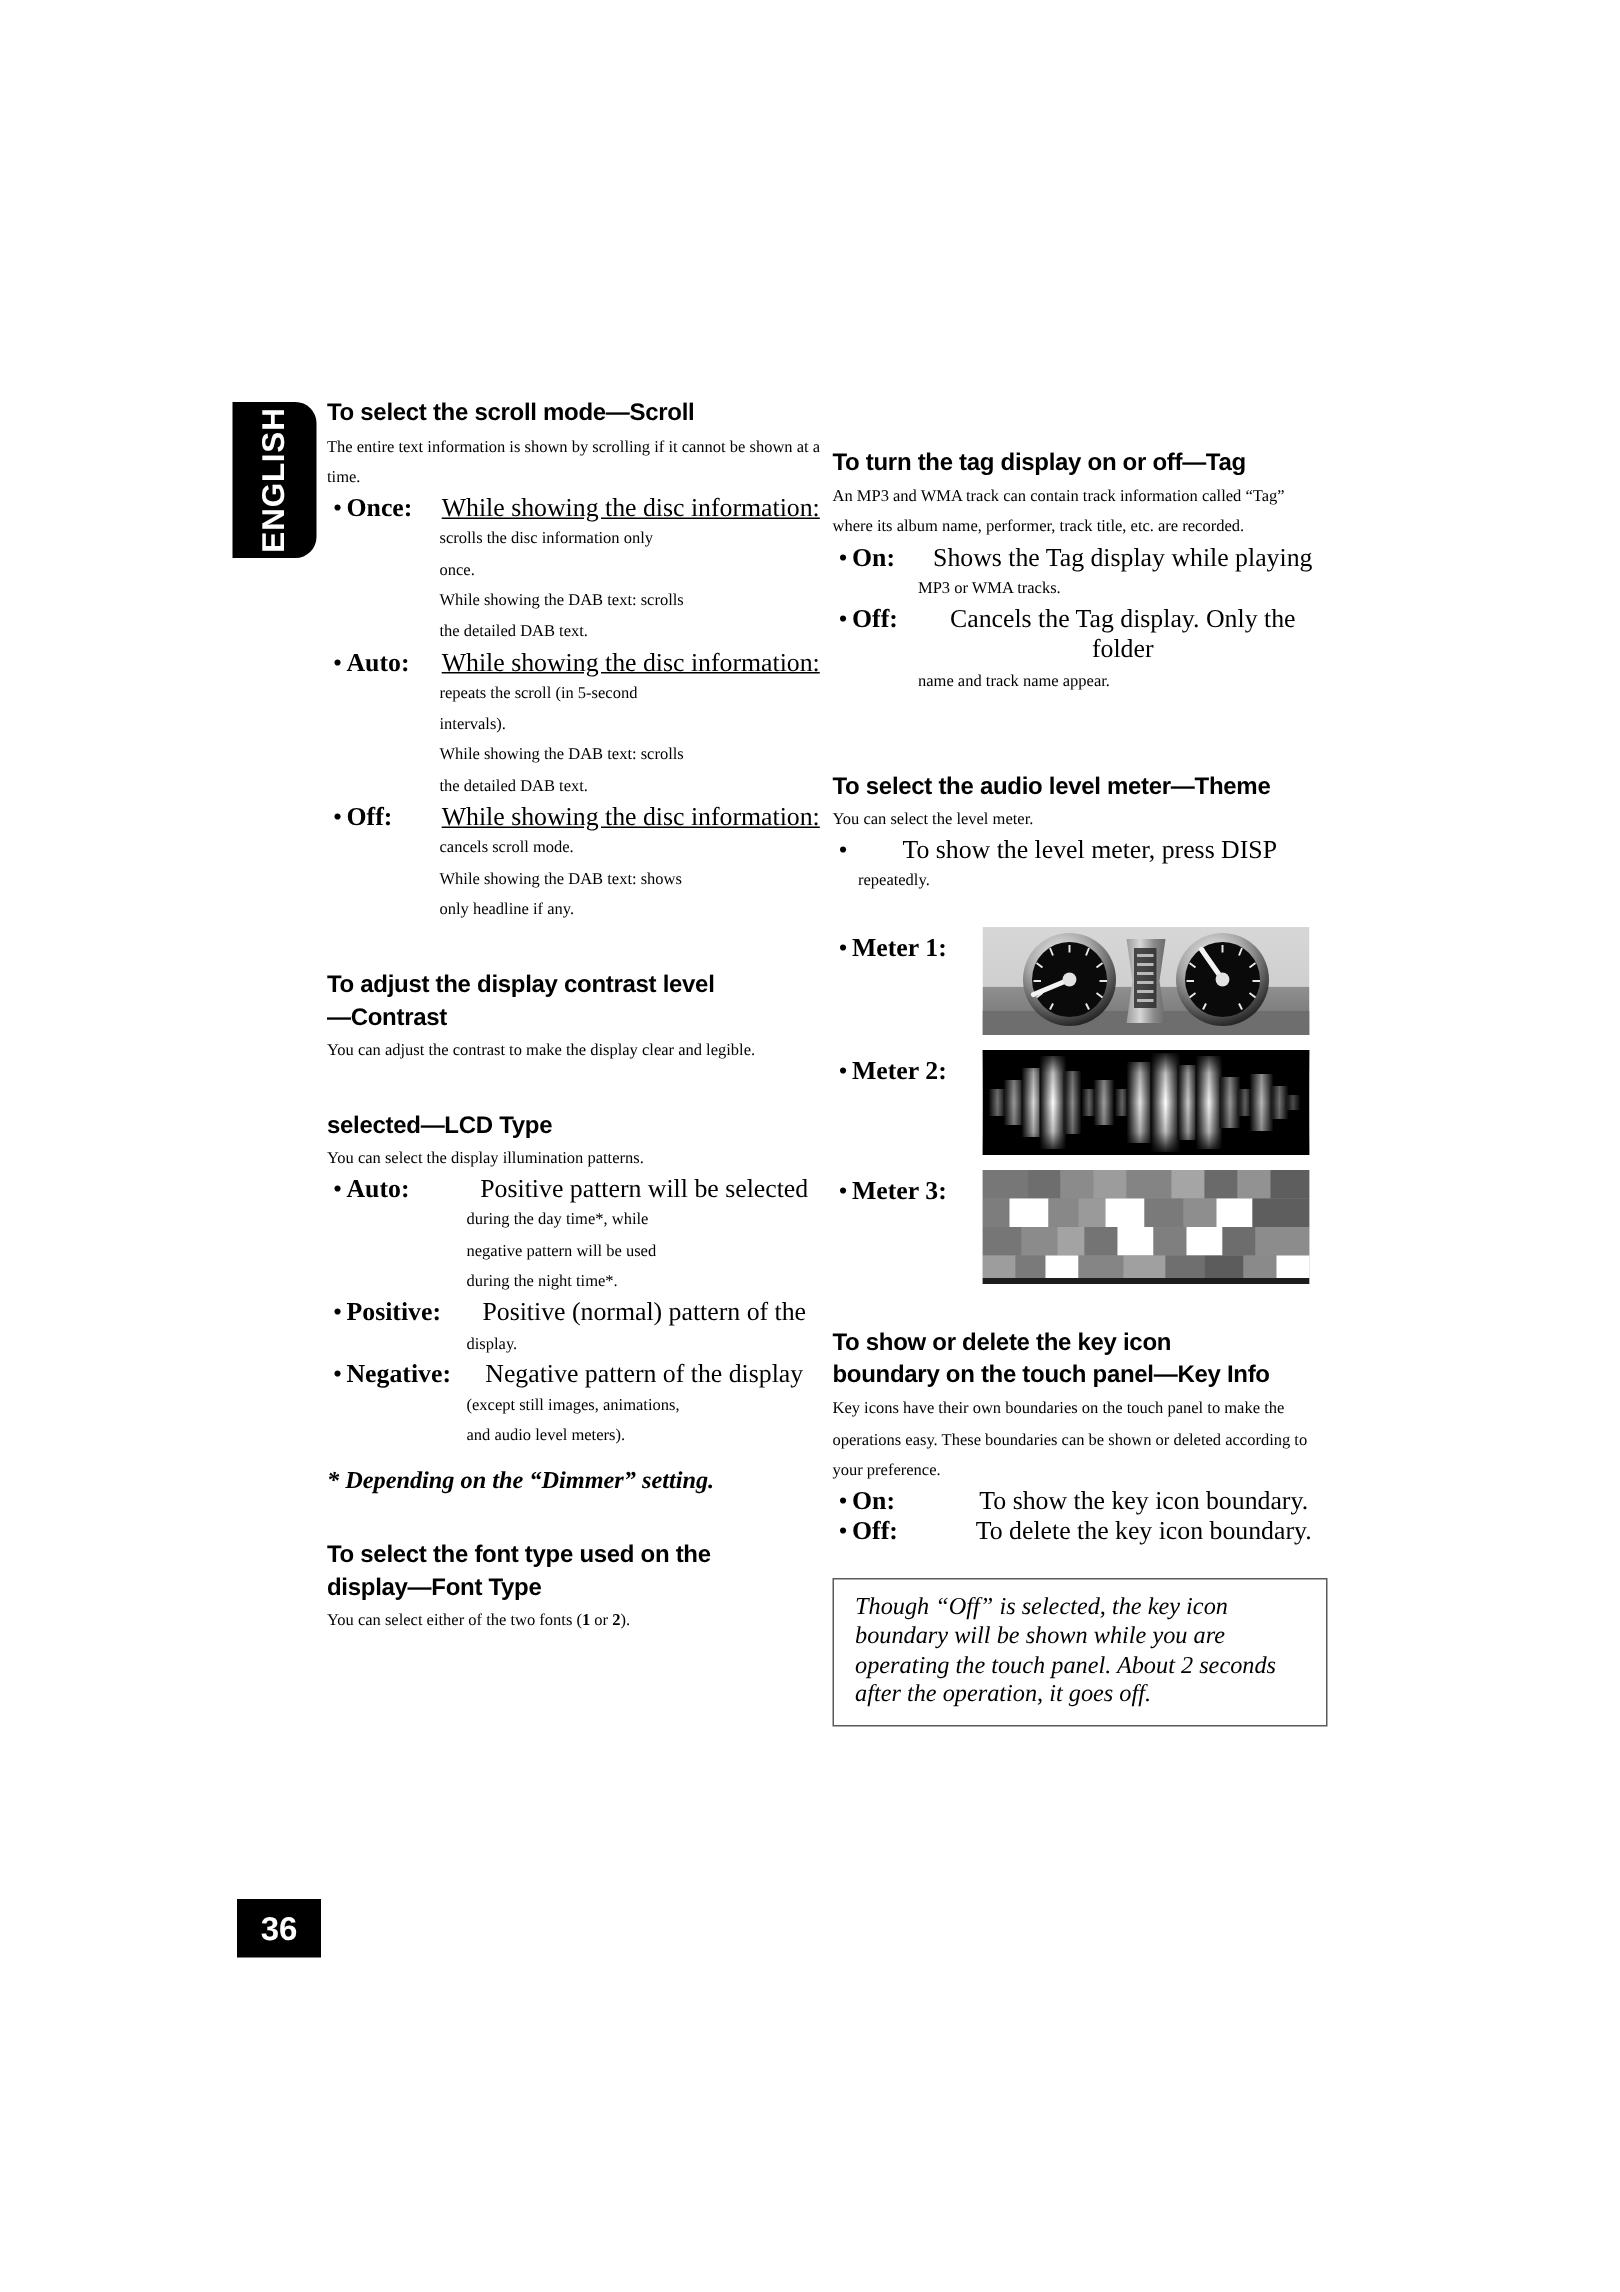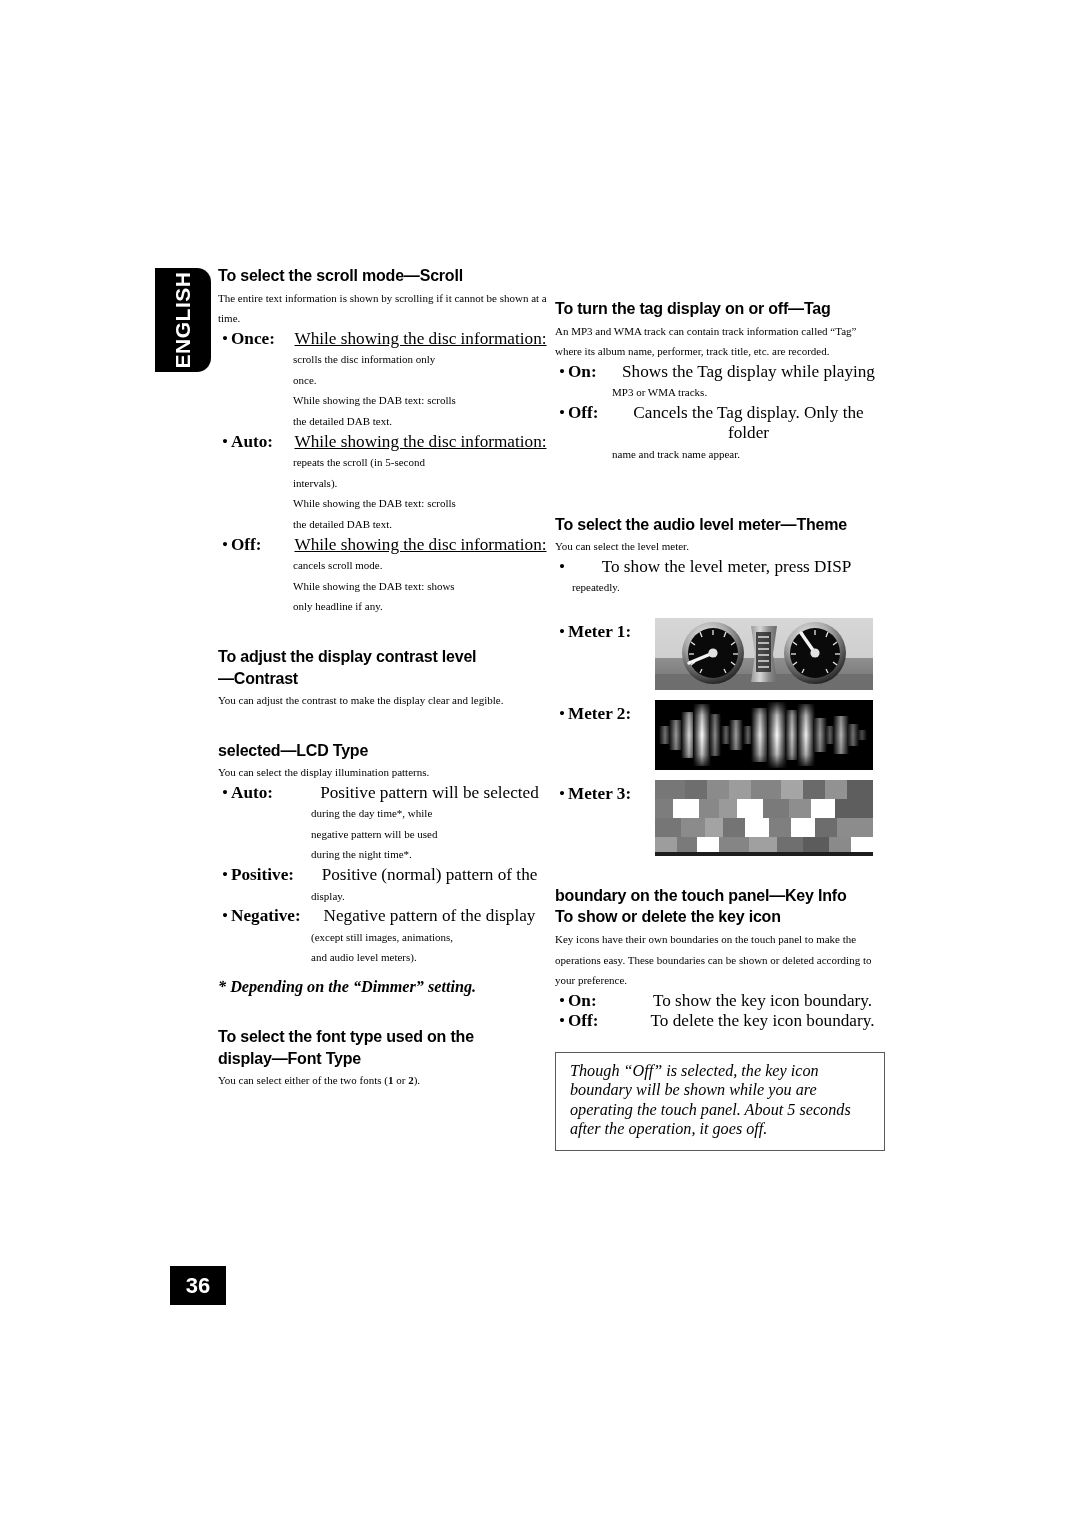--- a/index.html
+++ b/index.html
@@ -144,21 +144,21 @@
     width: 218px;
     flex: 0 0 218px;
   }
   .m1 { height: 72px; }
   .m2 { height: 70px; }
   .m3 { height: 76px; }
 
   
   .pagenum {
     position: absolute;
-    left: 170px;
+    left: 158px;
     top: 1266px;
     width: 56px;
     height: 39px;
     background: #000;
     color: #fff;
     font-family: "Liberation Sans", sans-serif;
     font-weight: bold;
     font-size: 22px;
     display: flex;
     align-items: center;
@@ -472,36 +472,36 @@
             <rect x="174" y="57" width="22" height="19" fill="#8a8a8a"></rect>
             <rect x="196" y="57" width="22" height="19" fill="#ffffff"></rect>
           </g>
           <rect x="0" y="72" width="218" height="4" fill="#1d1d1d"></rect>
         </svg>
       </span>
     </div>
 
     <div class="gap-md"></div>
 
+    <h2 class="sect">To show or delete the key icon</h2>
     <h2 class="sect">boundary on the touch panel—Key Info</h2>
-    <h2 class="sect">To show or delete the key icon</h2>
     <p class="body-p">Key icons have their own boundaries on the touch panel to make the operations easy. These boundaries can be shown or deleted according to your preference.</p>
 
     <div class="blist">
       <div class="brow">
         <span class="bullet">•</span>
         <span class="term term-w-key"><span>On</span><span>:</span></span>
         <span class="defn">To show the key icon boundary.</span>
       </div>
       <div class="brow">
         <span class="bullet">•</span>
         <span class="term term-w-key"><span>Off</span><span>:</span></span>
         <span class="defn">To delete the key icon boundary.</span>
       </div>
     </div>
 
     <div class="gap-md"></div>
-    <div class="notebox">Though “Off” is selected, the key icon boundary will be shown while you are operating the touch panel. About 5 seconds after the operation, it goes off.</div>
+    <div class="notebox">Though “Off” is selected, the key icon boundary will be shown while you are operating the touch panel. About 2 seconds after the operation, it goes off.</div>
   </div>
 
   <div class="pagenum">36</div>
 
 </div>
 
 </body></html>

